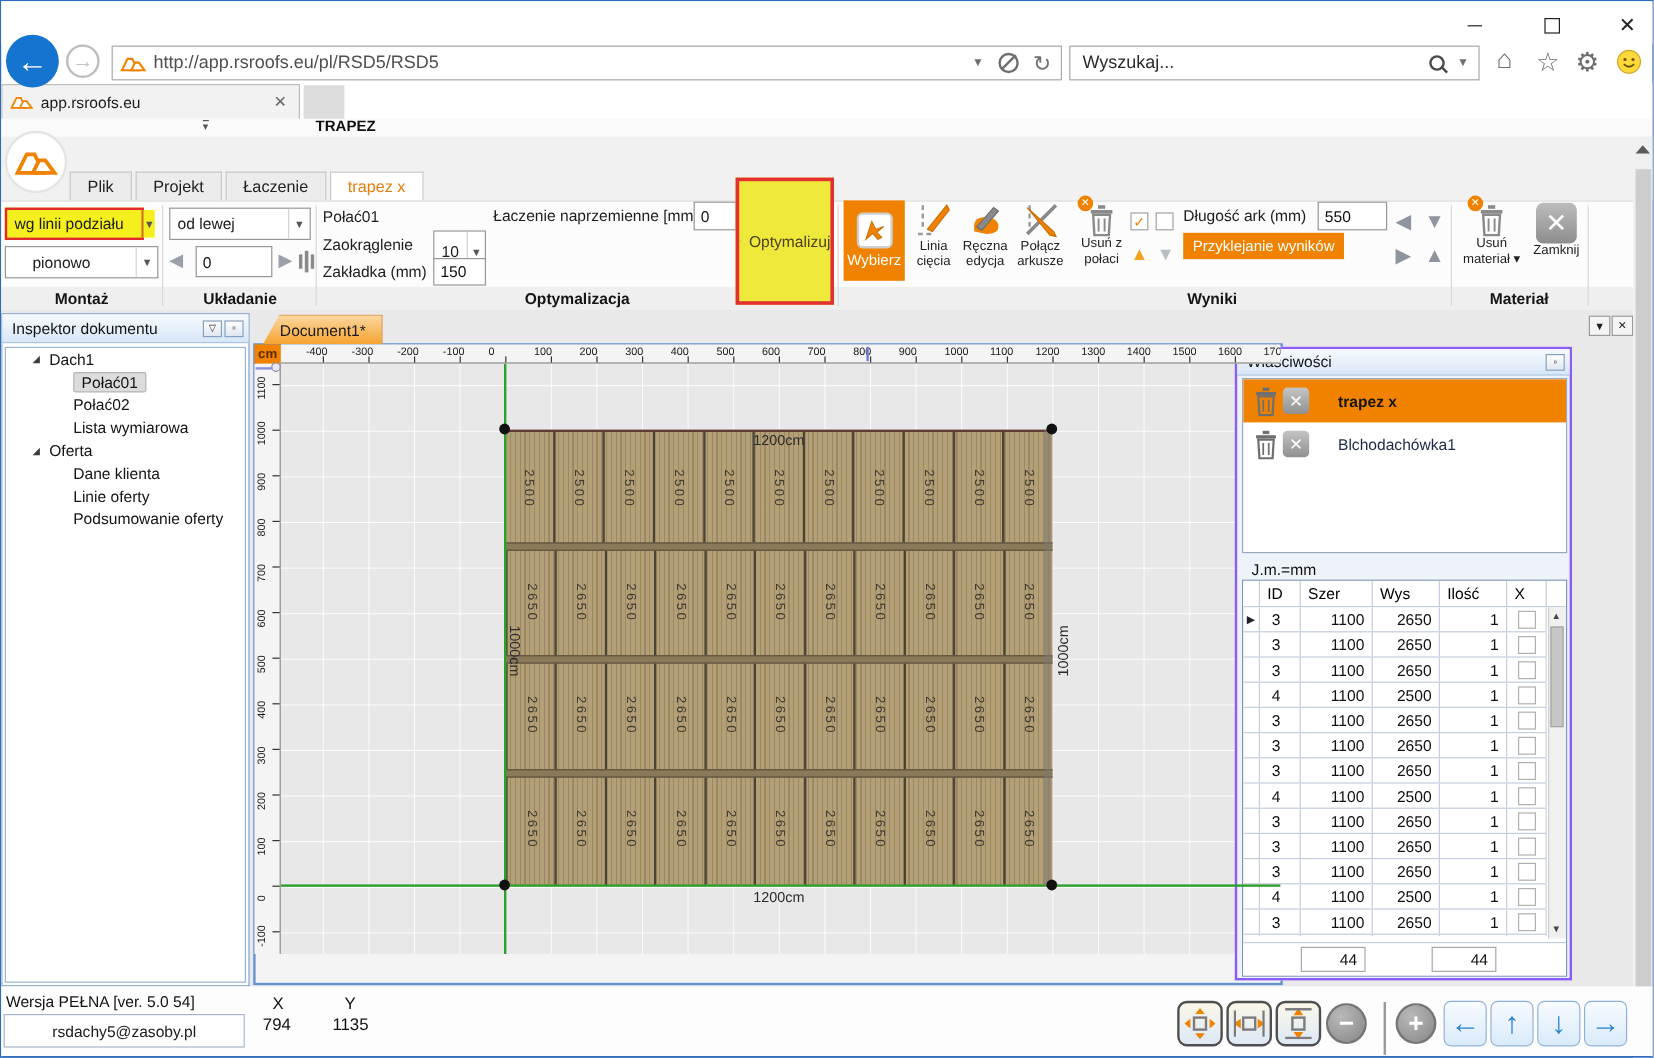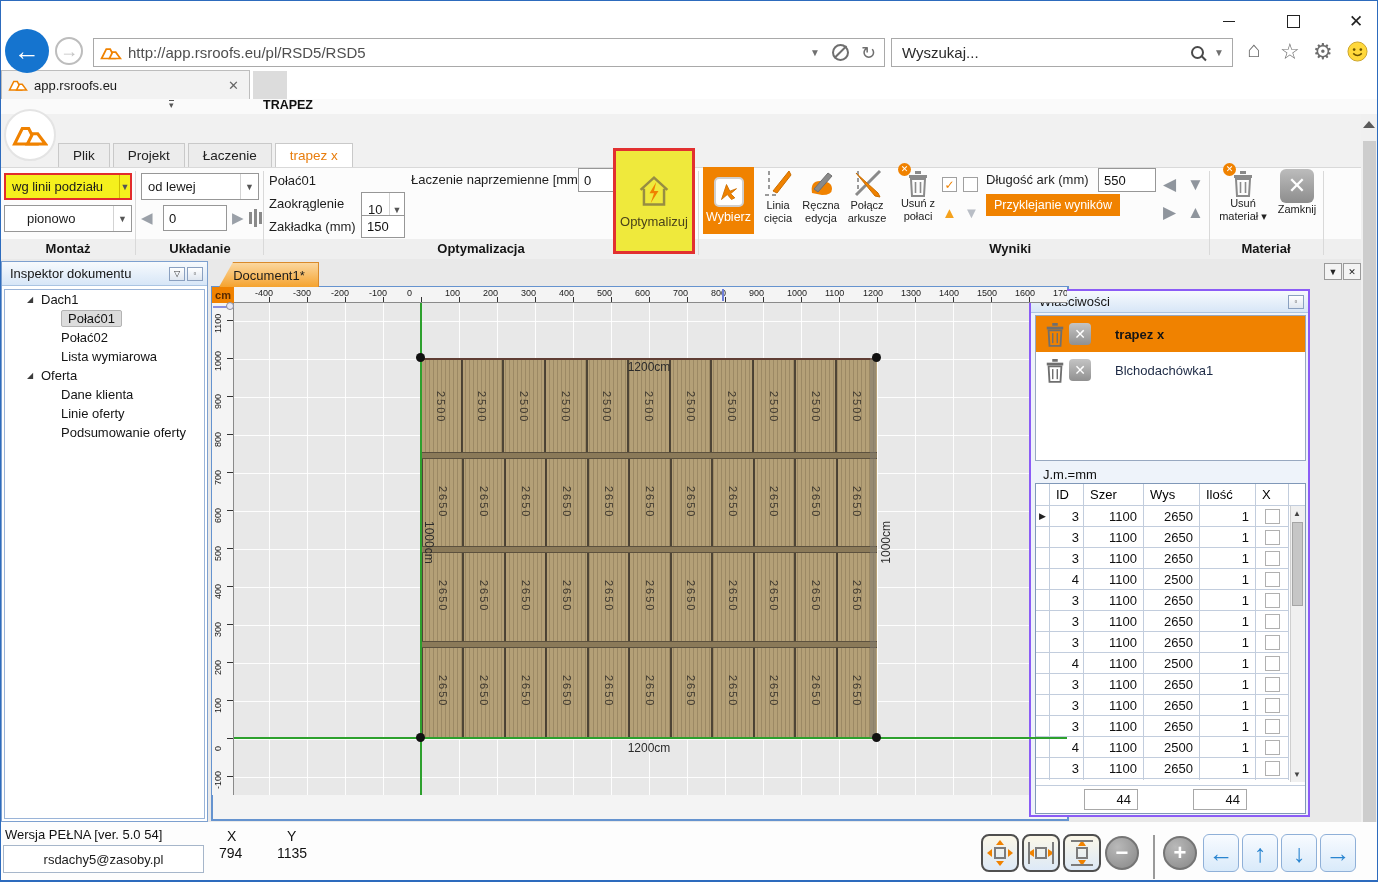--- a/index.html
+++ b/index.html
@@ -50,21 +50,21 @@
   .glabel{top:240px;font-size:13px;font-weight:bold;color:#151515;text-align:center;}
   .combo{background:#fff;border:1px solid #979797;display:flex;align-items:center;font-size:13px;color:#1b1b1b;box-sizing:border-box;}
   .combo .cv{margin-left:6px;white-space:nowrap;}
   .combo .arr{margin-left:auto;width:17px;align-self:stretch;border-left:1px solid #d3d3d3;display:flex;align-items:center;justify-content:center;color:#555;font-size:9px;}
   .hlyellow{background:#f5f01d !important;border:2px solid #e22c2c !important;}
   .hlyellow .arr{border-left:1px solid #cdbb00;background:#f5f01d;}
   .inputbox{background:#fff;border:1px solid #979797;font-size:13px;color:#111;display:flex;align-items:center;padding:0 5px;box-sizing:border-box;}
   .rlabel{font-size:13px;color:#1d1d1d;white-space:nowrap;}
   .spnarrow{font-size:15px;color:#9aa0a8;line-height:1;}
   .ribbon-btn{display:flex;flex-direction:column;align-items:center;justify-content:flex-start;text-align:center;font-size:11px;color:#222;line-height:1.15;}
-  #optbtn{left:612px;top:147px;width:82px;height:106px;background:#efe93c;border:3px solid #e23030;display:flex;flex-direction:column;align-items:center;justify-content:center;gap:6px;font-size:13px;color:#4a431a;z-index:7;box-sizing:border-box;text-align:right;}
+  #optbtn{left:612px;top:147px;width:82px;height:106px;background:#efe93c;border:3px solid #e23030;display:flex;flex-direction:row;align-items:center;justify-content:center;gap:6px;font-size:13px;color:#4a431a;z-index:7;box-sizing:border-box;text-align:right;}
   #wybierzbtn{left:702px;top:166px;width:51px;height:67px;background:#f08200;display:flex;flex-direction:column;align-items:center;justify-content:center;gap:3px;color:#fff;font-size:12.5px;}
   .wicbox{width:30px;height:30px;background:#fff;border:2px solid #cfcfcf;border-radius:5px;display:flex;align-items:center;justify-content:center;box-sizing:border-box;}
   .chkbox{width:15px;height:15px;border:1px solid #a0a0a0;background:#fff;display:flex;align-items:center;justify-content:center;font-size:12px;color:#f08200;font-weight:bold;box-sizing:border-box;}
   .uarr{color:#f5a21d;font-size:15px;line-height:1;}
   .darr{color:#b9bec6;font-size:15px;line-height:1;}
   .grayarr{color:#8f959d;font-size:17px;line-height:1;}
   #snapres{left:985px;top:193px;height:22px;background:#f08200;color:#fff;font-size:12.5px;display:flex;align-items:center;padding:0 8px;}
   .xsquare{width:34px;height:34px;border-radius:6px;background:linear-gradient(#bcbcbc,#8d8d8d);display:flex;align-items:center;justify-content:center;color:#fff;font-size:22px;font-weight:bold;}
   .trashwrap{position:relative;width:26px;height:28px;}
   .badge{position:absolute;left:-7px;top:-6px;width:13px;height:13px;border-radius:50%;background:#f08200;color:#fff;font-size:9px;font-weight:bold;display:flex;align-items:center;justify-content:center;}
@@ -124,21 +124,21 @@
   .matrow{height:36px;display:flex;align-items:center;}
   .matrow.sel{background:#f08200;}
   .matrow .nm{font-size:13px;font-weight:bold;color:#151515;margin-left:24px;}
   .matrow.plain .nm{font-weight:normal;color:#1d2a45;}
   .xbtn{width:22px;height:22px;border-radius:4px;background:linear-gradient(#c4c4c4,#909090);color:#fff;font-weight:bold;font-size:14px;display:flex;align-items:center;justify-content:center;margin-left:3px;}
   #jmnote{position:absolute;left:12px;top:176px;font-size:13px;color:#101010;}
   #tablebox{position:absolute;left:4px;top:192px;width:269px;height:329px;background:#fff;border:1px solid #8098b8;overflow:hidden;}
   .trow{display:flex;height:21px;border-bottom:1px solid #c2cddd;box-sizing:border-box;}
   .tcell{border-right:1px solid #c2cddd;font-size:13px;color:#101010;display:flex;align-items:center;box-sizing:border-box;}
   .c-sel{width:14px;justify-content:center;font-size:9px;color:#222;}
-  .c-id{width:34px;justify-content:flex-end;padding-right:4px;}
+  .c-id{width:34px;justify-content:flex-end;padding-right:16px;}
   .c-szer{width:60px;justify-content:flex-end;padding-right:6px;}
   .c-wys{width:56px;justify-content:flex-end;padding-right:6px;}
   .c-ilosc{width:56px;justify-content:flex-end;padding-right:6px;}
   .c-x{width:33px;justify-content:center;}
   .thead{height:22px;background:#fff;}
   .thead .tcell{justify-content:flex-start;padding-left:6px;font-size:13px;color:#000;}
   .tchk{width:13px;height:13px;border:1px solid #b0b0b0;background:#fff;}
   #tbody{position:absolute;left:0;top:22px;width:253px;height:274px;overflow:hidden;}
   #tscroll{position:absolute;right:0;top:22px;width:14px;height:276px;background:#f0f0f0;border-left:1px solid #cfcfcf;}
   #tthumb{position:absolute;left:1px;top:16px;width:11px;height:84px;background:#c6c6c6;border:1px solid #a5a5a5;box-sizing:border-box;}
@@ -247,21 +247,21 @@
       <div class="rtab active">trapez x</div>
     </div>
   <div id="ribbonbody" class="abs"></div>
   <div id="groupstrip" class="abs"></div>
   <div class="gsep abs" style="left:134px;"></div>
   <div class="gsep abs" style="left:262px;"></div>
   <div class="gsep abs" style="left:697px;"></div>
   <div class="gsep abs" style="left:1208px;"></div>
   <div class="gsep abs" style="left:1322px;"></div>
 
-  <div class="combo hlyellow abs" style="left:3px;top:172px;width:128px;height:27px;gap:16px;">
+  <div class="combo hlyellow abs" style="left:3px;top:172px;width:116px;height:27px;gap:16px;">
     <span class="cv">wg linii podziału</span>
     <span class="arr">▼</span>
   </div>
   <div class="combo abs" style="left:3px;top:204px;width:128px;height:27px;padding-left:16px;">
     <span class="cv">pionowo</span>
     <span class="arr">▼</span>
   </div>
   <div class="glabel abs" style="left:10px;width:114px;">Montaż</div>
 
   <div class="combo abs" style="left:140px;top:172px;width:118px;height:27px;">

